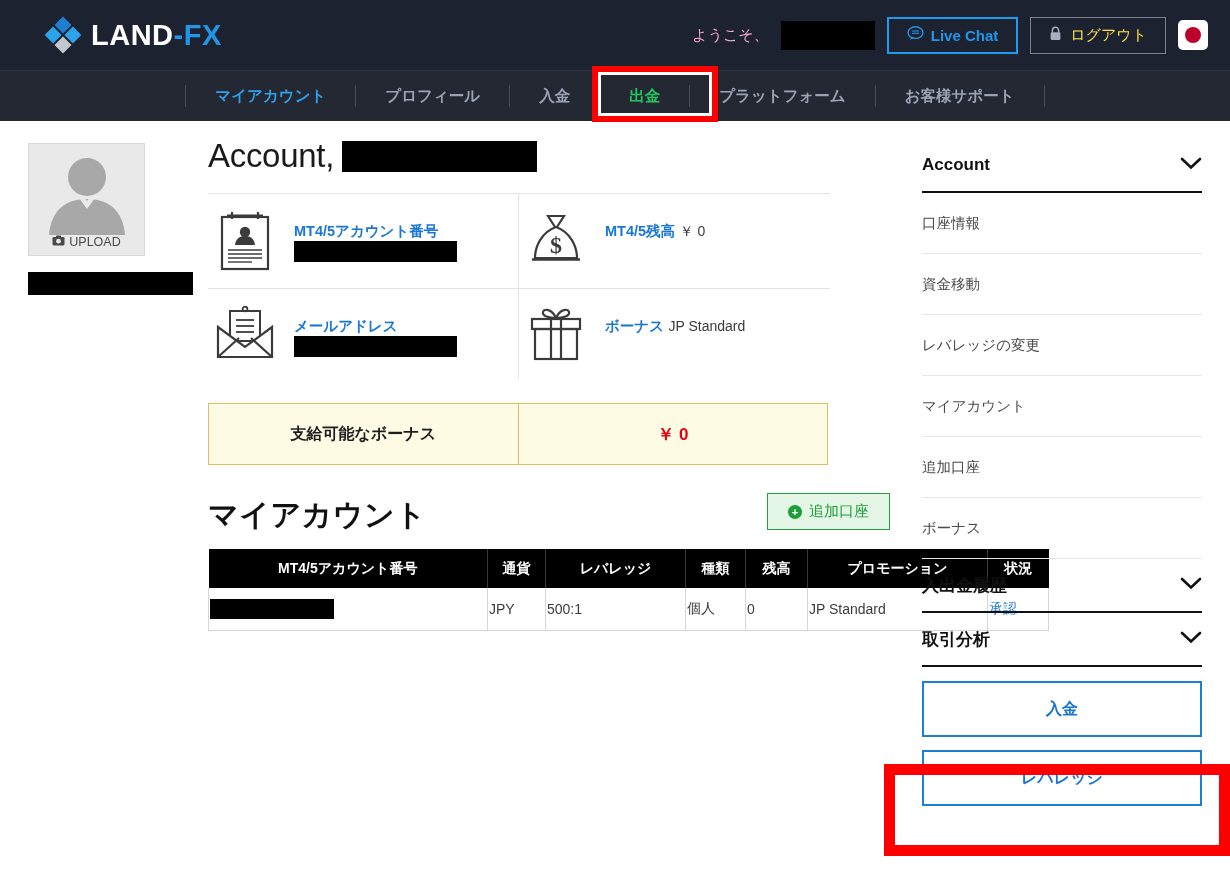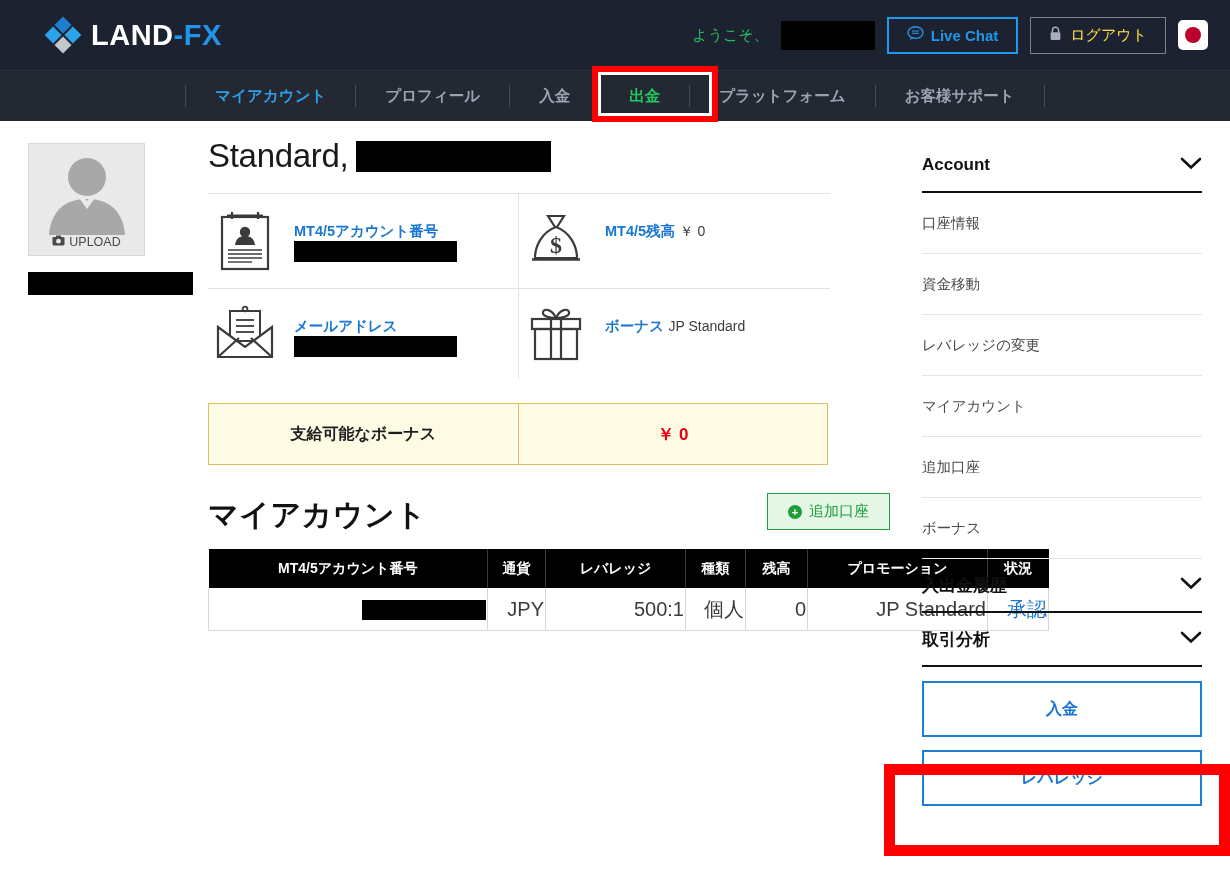--- a/index.html
+++ b/index.html
@@ -44,21 +44,21 @@
   .logo-text .land { color: #ffffff; }
   .logo-text .fx { color: #2196e8; }
 
   .top-right {
     margin-left: auto;
     display: flex;
     align-items: center;
     gap: 12px;
   }
   .welcome-label {
-    color: #22c55e;
+    color: #f9a8d4;
     font-size: 15px;
     white-space: nowrap;
   }
   .redacted {
     background: #000000;
     display: inline-block;
     vertical-align: middle;
   }
   .redact-user { width: 94px; height: 29px; }
 
@@ -349,22 +349,22 @@
     height: 39px;
     border-right: 1px solid #3a3a3a;
     padding: 0 4px;
     white-space: nowrap;
   }
   .acct-table th:last-child { border-right: none; }
   .acct-table td {
     border: 1px solid #d6d6d6;
     border-top: none;
     height: 40px;
-    text-align: right;
-    font-size: 20px;
+    text-align: left;
+    font-size: 14px;
     color: #3b3b3b;
   }
   .acct-table td.link-cell a { color: #1976d2; text-decoration: none; cursor: pointer; }
   .redact-tbl { width: 124px; height: 20px; }
 
   
   .sidebar {
     width: 320px;
     flex: none;
     padding: 18px 28px 0 12px;
@@ -514,21 +514,21 @@
           <span>UPLOAD</span>
         </span>
       </div>
     </div>
     <div class="redacted redact-name"></div>
   </div>
 
   <div class="main-col">
 
     <div class="welcome-row">
-      <span class="welcome-title">Standard,</span>
+      <span class="welcome-title">Account,</span>
       <span class="redacted redact-welcome"></span>
     </div>
 
     <div class="info-grid">
 
       <div class="info-cell left-cell">
         <span class="info-icon">
           <svg width="54" height="62" viewBox="0 0 54 62">
             <rect x="4" y="7" width="46" height="52" fill="none" stroke="#3b3b3b" stroke-width="2.2"></rect>
             <line x1="14" y1="2" x2="14" y2="9" stroke="#3b3b3b" stroke-width="2.2"></line>

